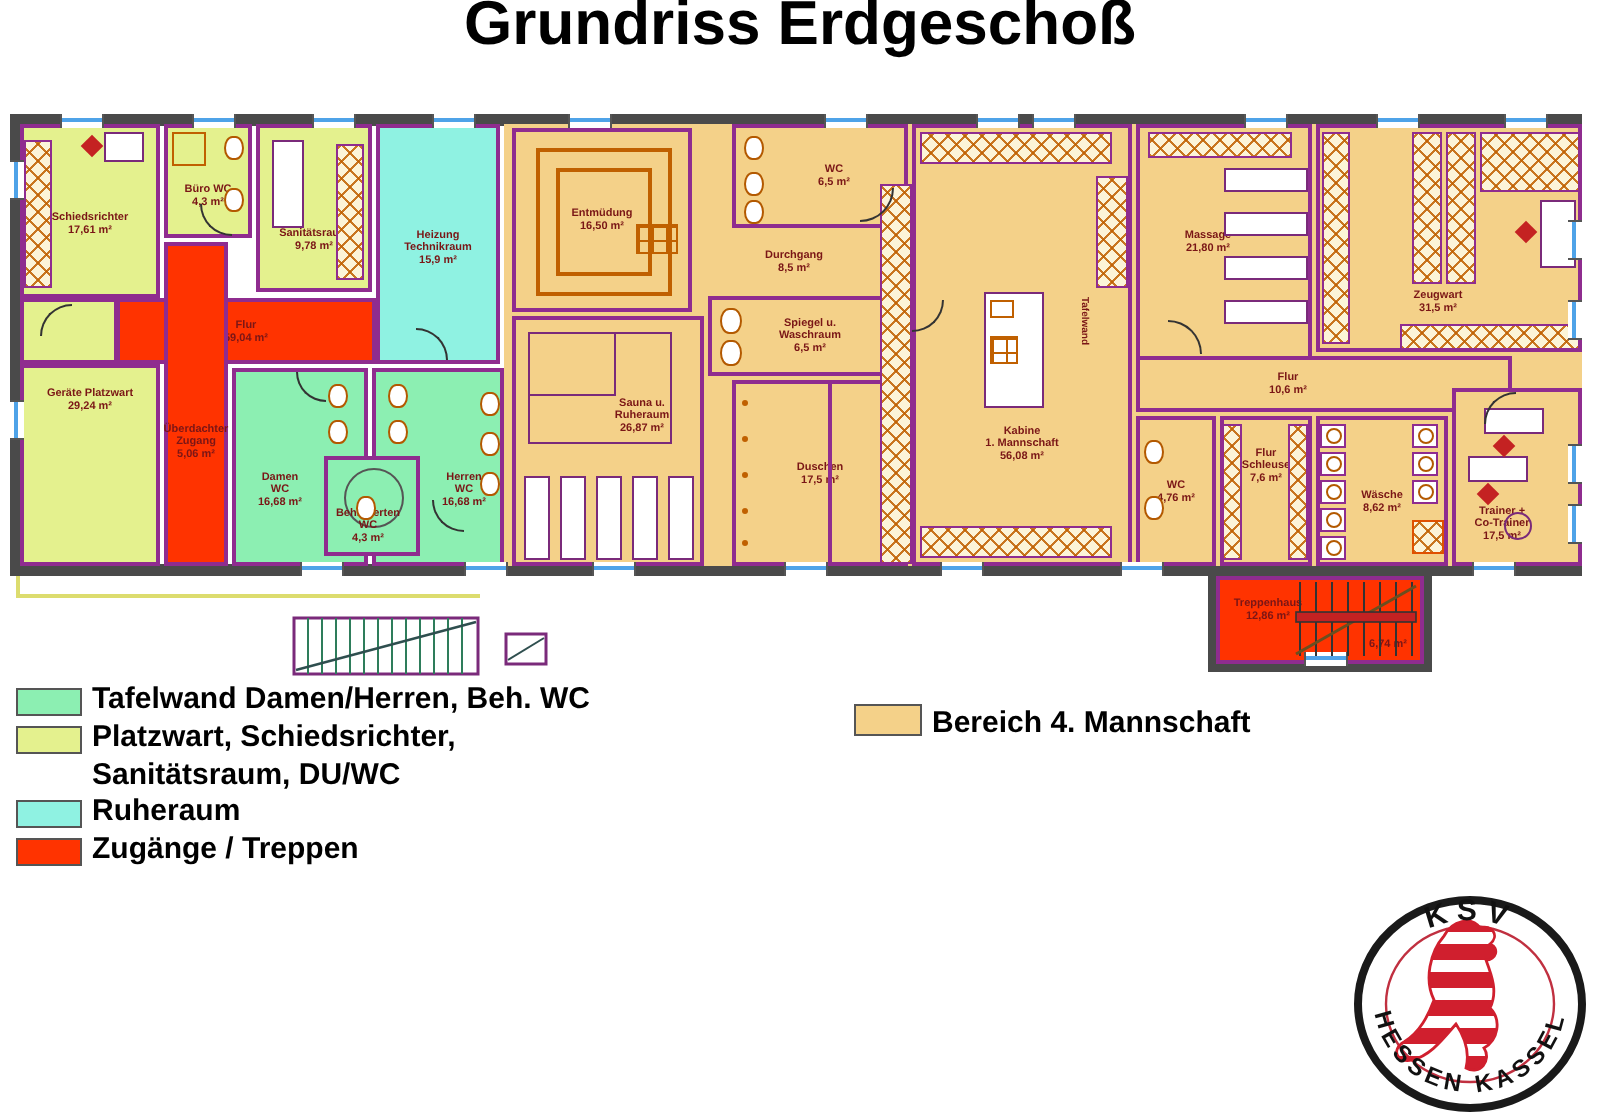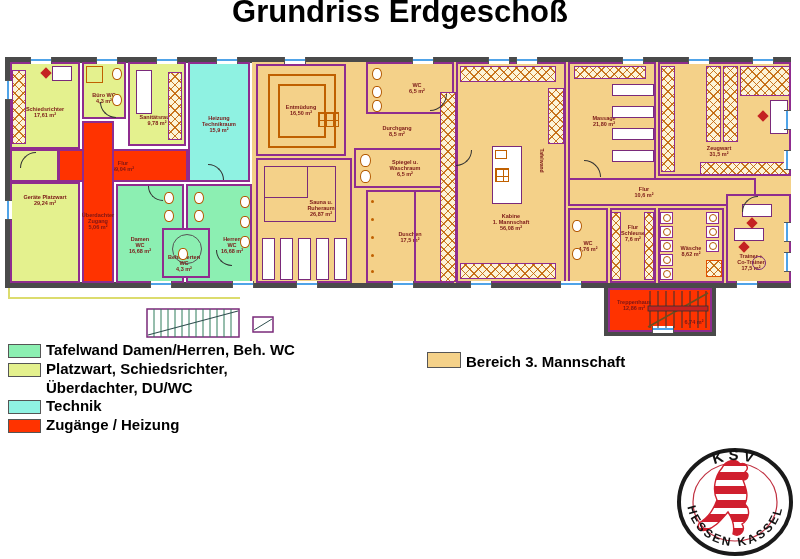--- a/index.html
+++ b/index.html
@@ -336,29 +336,29 @@
     <line x1="2" y1="14" x2="20" y2="3" stroke="#2F4F4F" stroke-width="1"></line>
   </svg>
   <div class="yline" style="left:8px;top:297px;width:232px;height:2px"></div>
   <div class="yline" style="left:8px;top:288px;width:2px;height:11px"></div>
 
   <div>
     <div class="sw" style="left: 8px; top: 344px; background: rgb(140, 239, 178);"></div>
     <div class="ltext" style="left:46px;top:341px">Tafelwand Damen/Herren, Beh. WC</div>
     <div class="sw" style="left: 8px; top: 363px; background: rgb(228, 241, 142);"></div>
     <div class="ltext" style="left:46px;top:360px">Platzwart, Schiedsrichter,
-Überdachter, DU/WC</div>
+Sanitätsraum, DU/WC</div>
     <div class="sw" style="left: 8px; top: 400px; background: rgb(143, 242, 226);"></div>
-    <div class="ltext" style="left:46px;top:397px">Technik</div>
+    <div class="ltext" style="left:46px;top:397px">Ruheraum</div>
     <div class="sw" style="left: 8px; top: 419px; background: rgb(255, 51, 0);"></div>
-    <div class="ltext" style="left:46px;top:416px">Zugänge / Heizung</div>
+    <div class="ltext" style="left:46px;top:416px">Zugänge / Treppen</div>
   </div>
   <div>
     <div class="sw" style="left: 427px; top: 352px; width: 34px; height: 16px; background: rgb(244, 209, 137);"></div>
-    <div class="ltext" style="left:466px;top:353px">Bereich 3. Mannschaft</div>
+    <div class="ltext" style="left:466px;top:353px">Bereich 4. Mannschaft</div>
   </div>
 
   <svg style="position:absolute;left:674px;top:446px" width="122" height="112" viewBox="0 0 122 112">
     <defs>
       <path id="arcTop" d="M 15,58 A 46,44 0 0 1 107,58"></path>
       <path id="arcBot" d="M 13,54 A 48,46 0 0 0 109,54"></path>
       <clipPath id="lionClip">
         <path d="M48,22 C52,14 62,12 66,18 C72,16 76,22 71,26 C76,28 74,34 69,34 C72,42 75,50 71,58 C77,64 75,74 68,78 C72,84 66,92 59,88 C61,80 58,72 54,66 C47,74 41,82 32,84 C25,86 21,79 28,75 C36,70 40,62 43,54 C38,44 41,30 48,22 Z"></path>
       </clipPath>
     </defs>

